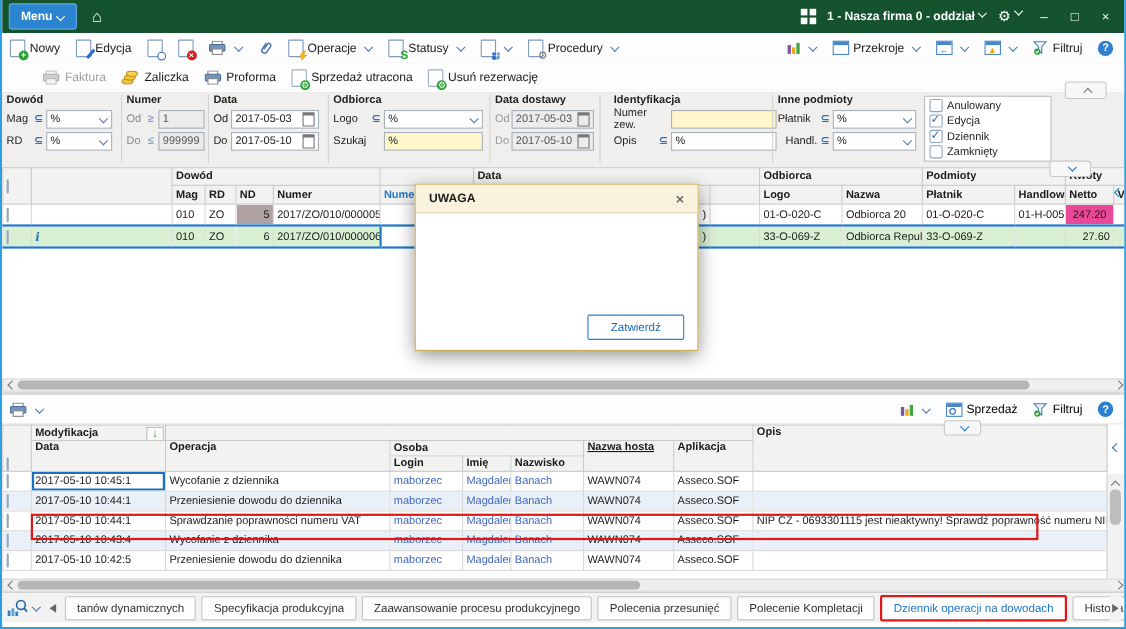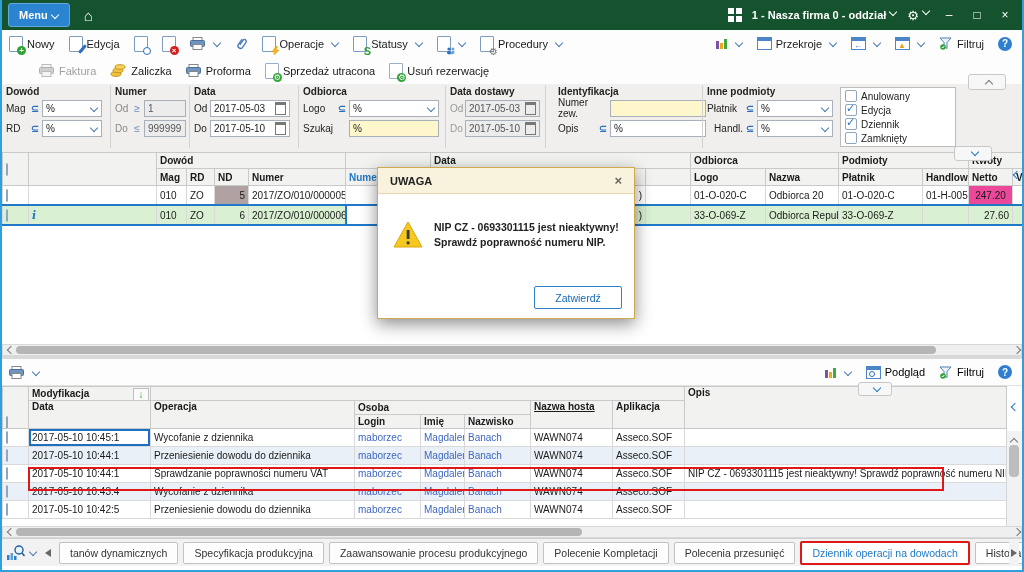--- a/index.html
+++ b/index.html
@@ -575,21 +575,21 @@
           <rect x="1" y="4" width="3" height="8" fill="#7b52a8"></rect>
           <rect x="5" y="6" width="3" height="6" fill="#f0a818"></rect>
           <rect x="9" y="2" width="3" height="10" fill="#3fa83f"></rect>
         </svg>
       <span class="chv"></span>
     </div>
     <div class="tbtn">
       <span class="win">
           <span class="inner" style="border:1.4px solid #2d6fc0;border-radius:50%;width:4px;height:4px;"></span>
         </span>
-      <span>Podgląd</span>
+      <span>Sprzedaż</span>
     </div>
     <div class="tbtn">
       <svg width="14" height="13">
           <path d="M1 1 h11 l-4 4.5 v6 l-3 -2.5 v-3.5 z" fill="#eef4fb" stroke="#4c7fae"></path>
           <circle cx="4" cy="10" r="2.8" fill="#2fa335"></circle>
           <path d="M2.8 10 l0.9 1 l1.6 -2" stroke="#fff" fill="none" stroke-width="1"></path>
         </svg>
       <span>Filtruj</span>
     </div>
     <div class="tbtn" style="padding-right:10px;">
@@ -727,52 +727,41 @@
     <div class="btab">
         <span>tanów dynamicznych</span>
       </div>
     <div class="btab">
         <span>Specyfikacja produkcyjna</span>
       </div>
     <div class="btab">
         <span>Zaawansowanie procesu produkcyjnego</span>
       </div>
     <div class="btab">
+        <span>Polecenia przesunięć</span>
+      </div>
+    <div class="btab">
         <span>Polecenie Kompletacji</span>
-      </div>
-    <div class="btab">
-        <span>Polecenia przesunięć</span>
       </div>
     <div class="btab active">
         <span>Dziennik operacji na dowodach</span>
       </div>
     <div class="btab">
         <span>Historia zmian linije</span>
       </div>
     <span class="tabnav">
         <span class="tri-r"></span>
       </span>
   </div>
 
   <div class="dialog">
     <div class="dlg-title">
       <span>UWAGA</span>
       <span class="dlg-close"><span>×</span></span>
     </div>
-    <div class="dlg-body">
-      <svg class="dlg-icon" width="32" height="29" viewBox="0 0 32 29">
-        <path d="M16 2 L30 27 H2 Z" fill="#f7c81f" stroke="#d9a50a" stroke-linejoin="round"></path>
-        <rect x="14.7" y="10" width="2.8" height="9" fill="#3a3a3a"></rect>
-        <rect x="14.7" y="21.5" width="2.8" height="2.8" fill="#3a3a3a"></rect>
-      </svg>
-      <div class="dlg-msg">
-        <div>NIP CZ - 0693301115 jest nieaktywny!</div>
-        <div>Sprawdź poprawność numeru NIP.</div>
-      </div>
-    </div>
     <div class="dlg-foot">
       <div class="dlg-btn">
           <span>Zatwierdź</span>
         </div>
     </div>
   </div>
 
 </div>
 
 </body></html>

